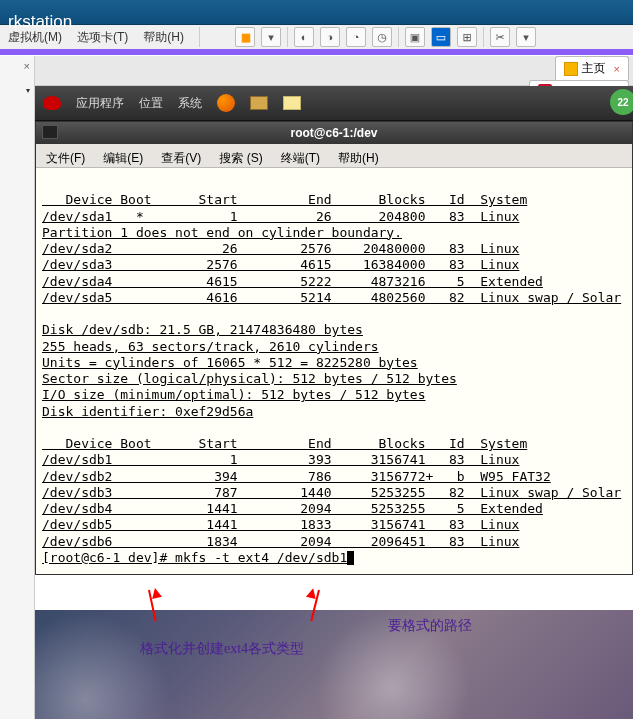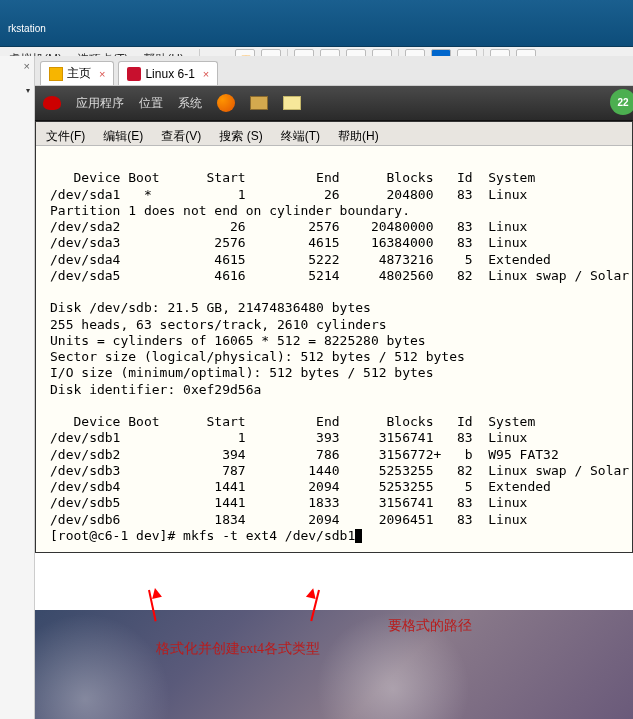--- a/index.html
+++ b/index.html
@@ -1,63 +1,63 @@
 <!DOCTYPE html>
 <html><head>
 <meta charset="utf-8">
 <style>
 * { margin: 0; padding: 0; box-sizing: border-box; }
 body { font-family: "Microsoft YaHei", sans-serif; width: 633px; height: 719px; overflow: hidden; background: #fff; position: relative; }
 
-.title-bar { background: linear-gradient(#1a5f8f, #0d4d7a); height: 25px; border-bottom: 1px solid #0a3a5a; color: #fff; font-size: 10px; padding: 23px 8px; }
+.title-bar { background: linear-gradient(#1a5f8f, #0d4d7a); height: 25px; border-bottom: 1px solid #0a3a5a; color: #fff; font-size: 17px; padding: 12px 8px; }
 
 .menu-bar { background: #f0f0f0; height: 30px; display: flex; align-items: center; padding: 0 8px; gap: 15px; border-bottom: 6px solid #8b5cf6; font-size: 12px; }
 .menu-item { color: #333; }
 .tb-icons { display: flex; gap: 6px; margin-left: 20px; align-items: center; }
 .tb-icon { width: 20px; height: 20px; border: 1px solid #bbb; background: #fafafa; border-radius: 2px; display: flex; align-items: center; justify-content: center; font-size: 11px; color: #555; }
 .tb-sep { width: 1px; height: 20px; background: #ccc; }
 .pause-icon { color: #ff9800; font-weight: bold; letter-spacing: -2px; }
 
 .left-strip { position: absolute; left: 0; top: 56px; width: 35px; height: 663px; background: #f5f5f5; border-right: 1px solid #ccc; }
 .left-strip .x { position: absolute; right: 4px; top: 4px; font-size: 11px; color: #666; }
 .left-strip .tri { position: absolute; right: 4px; top: 30px; font-size: 8px; color: #333; }
 
-.tab-bar { position: absolute; left: 35px; top: 56px; right: 0; height: 30px; background: #e8e8e8; border-bottom: 1px solid #ccc; display: flex; align-items: flex-end; padding-left: 5px; }
+.tab-bar { position: absolute; left: 35px; top: 56px; right: 0; height: 30px; background: #e8e8e8; border-bottom: 1px solid #ccc; display: flex; align-items: flex-end; padding-left: 5px; flex-direction: column; }
 .tab { background: #fff; border: 1px solid #bbb; border-bottom: none; border-radius: 3px 3px 0 0; padding: 3px 8px; font-size: 12px; margin-right: 4px; display: flex; align-items: center; gap: 4px; height: 24px; }
 .tab-icon { width: 14px; height: 14px; display: inline-block; }
 .home-icon { background: #f7b500; border: 1px solid #d49400; }
 .tab-close { color: #d9534f; font-size: 11px; margin-left: 4px; }
 
 .app-area { position: absolute; left: 35px; top: 86px; right: 0; height: 35px; background: linear-gradient(#4a4a4a, #2a2a2a); display: flex; align-items: center; padding: 12px 8px; gap: 15px; color: #ddd; font-size: 12px; border-bottom: 1px solid #111; }
 .redhat { width: 18px; height: 14px; background: #c00; border-radius: 50% 50% 40% 40%; }
 .ff-icon { width: 18px; height: 18px; background: radial-gradient(circle at 30% 30%, #ff9500, #e25400); border-radius: 50%; }
 .folder-icon { width: 18px; height: 14px; background: #d4a94e; border: 1px solid #8a6a2e; }
 .note-icon { width: 18px; height: 14px; background: #f7e89a; border: 1px solid #c4b66a; position: relative; }
 .green-circle { position: absolute; right: -3px; top: 89px; width: 26px; height: 26px; background: #4caf50; border-radius: 50%; color: #fff; font-size: 10px; display: flex; align-items: center; justify-content: center; font-weight: bold; }
 
 .term-window { position: absolute; left: 35px; top: 121px; right: 0; border: 1px solid #333; }
 .term-title { background: linear-gradient(#555, #333); height: 22px; color: #fff; font-size: 12px; text-align: center; line-height: 22px; position: relative; font-weight: bold; }
 .term-title-icon { position: absolute; left: 6px; top: 3px; width: 16px; height: 14px; background: #222; border: 1px solid #555; }
 .term-menu { background: #e8e5e0; height: 24px; display: flex; align-items: flex-end; gap: 18px; padding: 0 10px; font-size: 12px; border-bottom: 1px solid #bbb; }
 
-.term-body { background: #fffef7; font-family: "DejaVu Sans Mono", Consolas, monospace; font-size: 13px; padding: 8px 14px; white-space: pre; line-height: 1.25; overflow: hidden; position: relative; }
+.term-body { background: #fffef7; font-family: "DejaVu Sans Mono", Consolas, monospace; font-size: 13px; padding: 8px 6px; white-space: pre; line-height: 1.25; overflow: hidden; position: relative; text-decoration: underline; }
 .cursor { display: inline-block; width: 7px; height: 14px; background: #000; vertical-align: text-bottom; }
 
 .arrow-red { position: absolute; pointer-events: none; }
 .arrow1 { left: 148px; top: 590px; }
 .arrow2 { left: 318px; top: 590px; }
 .arrow-line { width: 2px; height: 32px; background: #ff0000; transform-origin: top; }
 .arrow1 .arrow-line { transform: rotate(-12deg); }
 .arrow2 .arrow-line { transform: rotate(14deg); }
 .arrow-head { position: absolute; top: -2px; width: 0; height: 0; border-left: 5px solid transparent; border-right: 5px solid transparent; border-bottom: 10px solid #ff0000; }
 .arrow1 .arrow-head { left: 3px; transform: rotate(-12deg); }
 .arrow2 .arrow-head { left: -11px; transform: rotate(14deg); }
 
-.annot { position: absolute; color: #b91c1c; font-size: 14px; font-family: "SimSun", serif; }
-.annot1 { left: 156px; top: 640px; }
+.annot { position: absolute; color: #4c1d95; font-size: 14px; font-family: "SimSun", serif; }
+.annot1 { left: 140px; top: 640px; }
 .annot2 { left: 388px; top: 617px; }
 
 .bg-gradient { position: absolute; left: 35px; top: 610px; right: 0; bottom: 0; background: linear-gradient(135deg, #3a4a6a 0%, #5a5a7a 30%, #8a7a8a 60%, #6a5a7a 100%); z-index: -1; }
 .bg-gradient::before, .bg-gradient::after { content:""; position:absolute; border-radius:50%; background: radial-gradient(rgba(255,255,255,0.3), transparent 60%); }
 .bg-gradient::before { width: 200px; height: 200px; left: -50px; bottom: -80px; }
 .bg-gradient::after { width: 180px; height: 180px; right: 150px; bottom: -60px; }
 </style>
 </head>
 <body>
 
@@ -115,20 +115,24 @@
   <span>系统</span>
   <span class="ff-icon"></span>
   <span class="folder-icon"></span>
   <span class="note-icon"></span>
 </div>
 <div class="green-circle">
   <span>22</span>
 </div>
 
 <div class="term-window">
+  <div class="term-title">
+    <span class="term-title-icon"></span>
+    <span>root@c6-1:/dev</span>
+  </div>
   <div class="term-menu">
     <span>文件(F)</span>
     <span>编辑(E)</span>
     <span>查看(V)</span>
     <span>搜索 (S)</span>
     <span>终端(T)</span>
     <span>帮助(H)</span>
   </div>
   <div class="term-body"><span>
    Device Boot      Start         End      Blocks   Id  System

